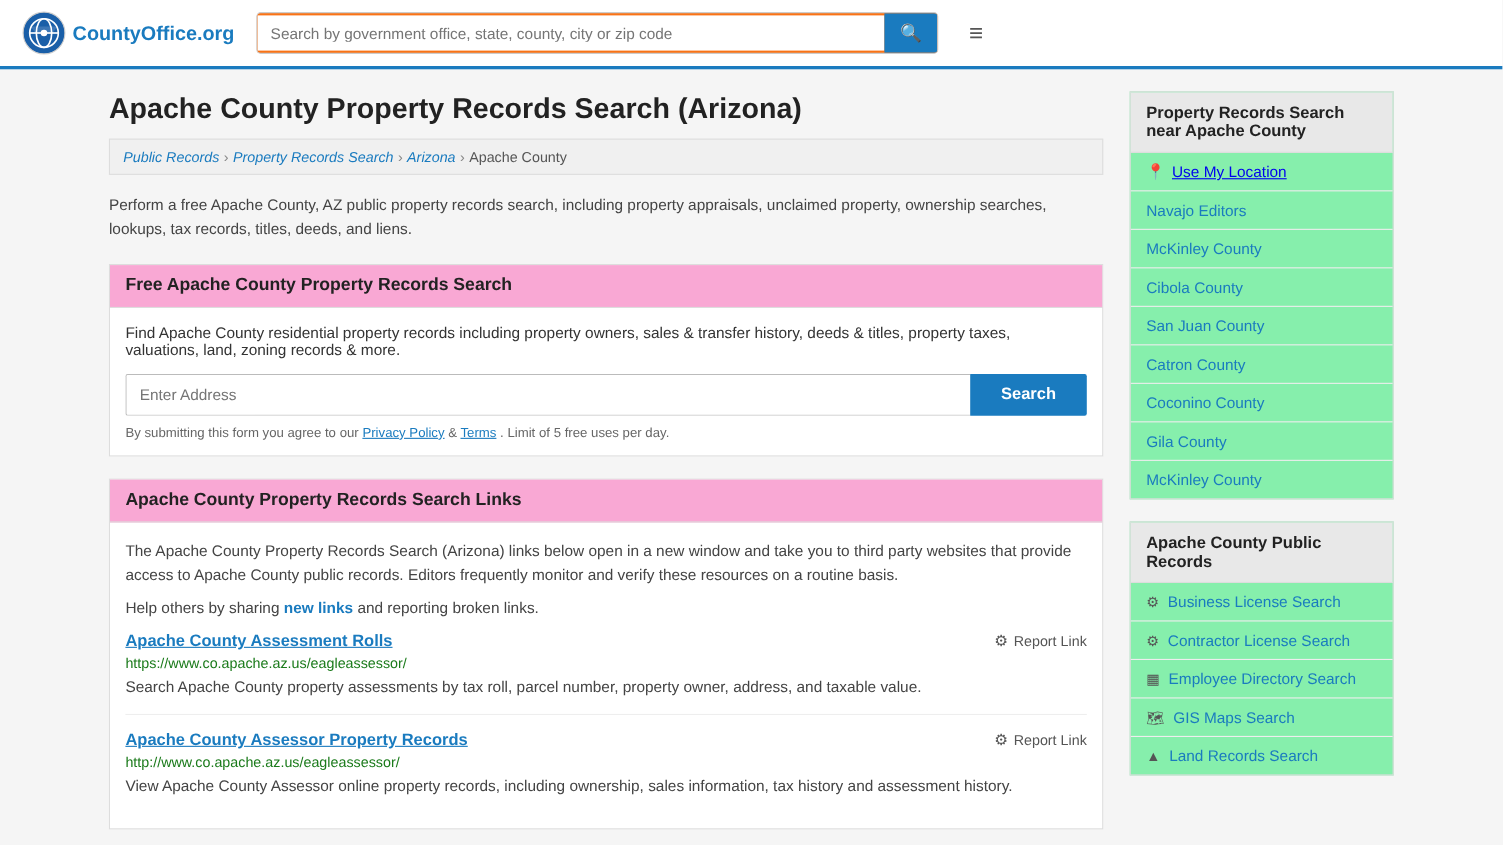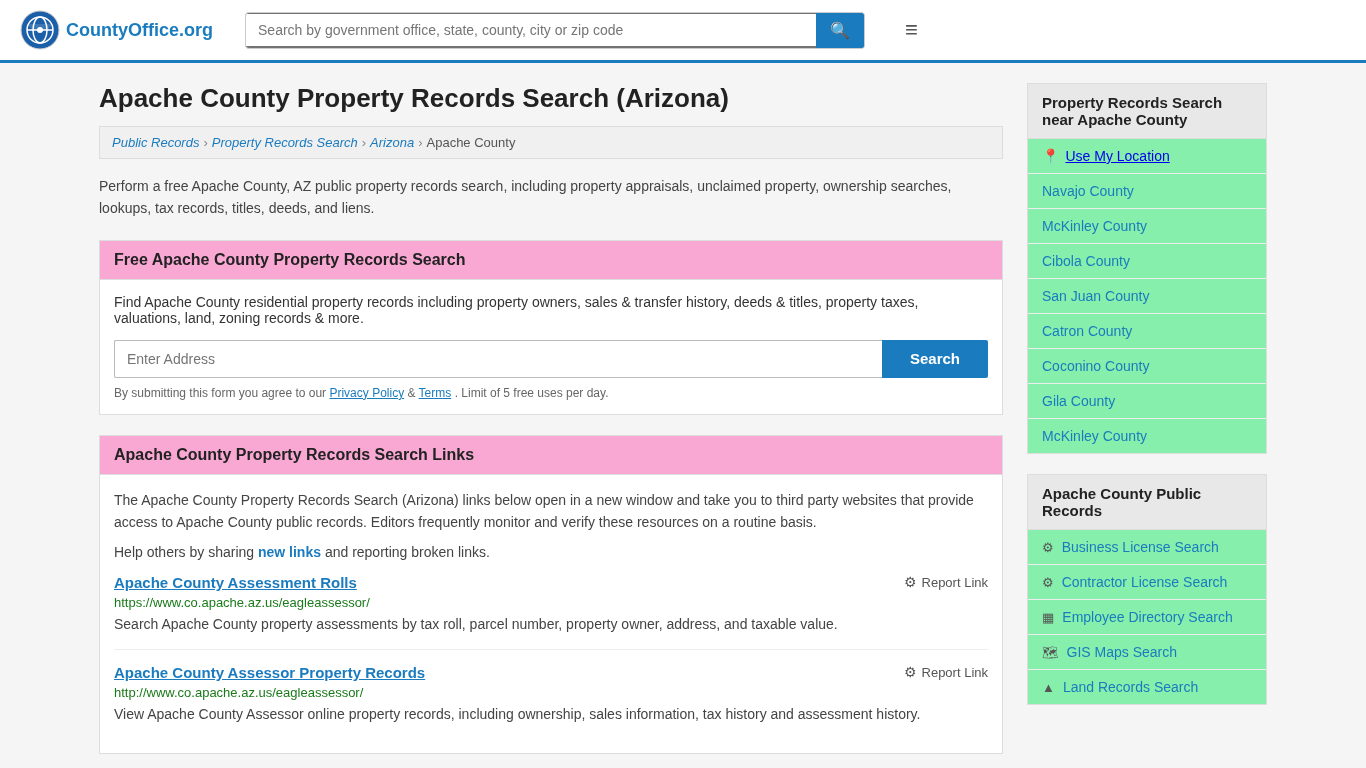--- a/index.html
+++ b/index.html
@@ -5,21 +5,21 @@
     * { box-sizing: border-box; margin: 0; padding: 0; }
     body { font-family: Arial, sans-serif; font-size: 14px; color: #333; background: #f5f5f5; }
 
     
     #header {
       background: #fff;
       border-bottom: 3px solid #1a7bbf;
       padding: 10px 20px;
       display: flex;
       align-items: center;
-      gap: 32px;
+      gap: 20px;
     }
     #logo-area {
       display: flex;
       align-items: center;
       gap: 6px;
       text-decoration: none;
     }
     #logo-icon {
       width: 40px;
       height: 40px;
@@ -31,21 +31,21 @@
     }
     #logo-text span { color: #1a7bbf; }
     #search-bar-container {
       flex: 1;
       display: flex;
       align-items: center;
       max-width: 620px;
       border: 1px solid #ccc;
       border-radius: 4px;
       overflow: hidden;
-      background: #737373;
+      background: #f97316;
     }
     #header-search-input {
       flex: 1;
       border: none;
       padding: 8px 12px;
       font-size: 14px;
       outline: none;
       color: #555;
     }
     #header-search-btn {
@@ -365,21 +365,21 @@
   <div id="sidebar">
 
     <div class="sidebar-section">
       <div class="sidebar-header">Property Records Search near Apache County</div>
       <div class="sidebar-item-location">
         <span class="pin-icon">📍</span>
         <a href="#">Use My Location</a>
       </div>
       <div id="nearby-counties-list">
           <div class="sidebar-item">
-            <a href="#">Navajo County</a>
+            <a href="#">Navajo Editors</a>
           </div>
           <div class="sidebar-item">
             <a href="#">McKinley County</a>
           </div>
           <div class="sidebar-item">
             <a href="#">Cibola County</a>
           </div>
           <div class="sidebar-item">
             <a href="#">San Juan County</a>
           </div>

